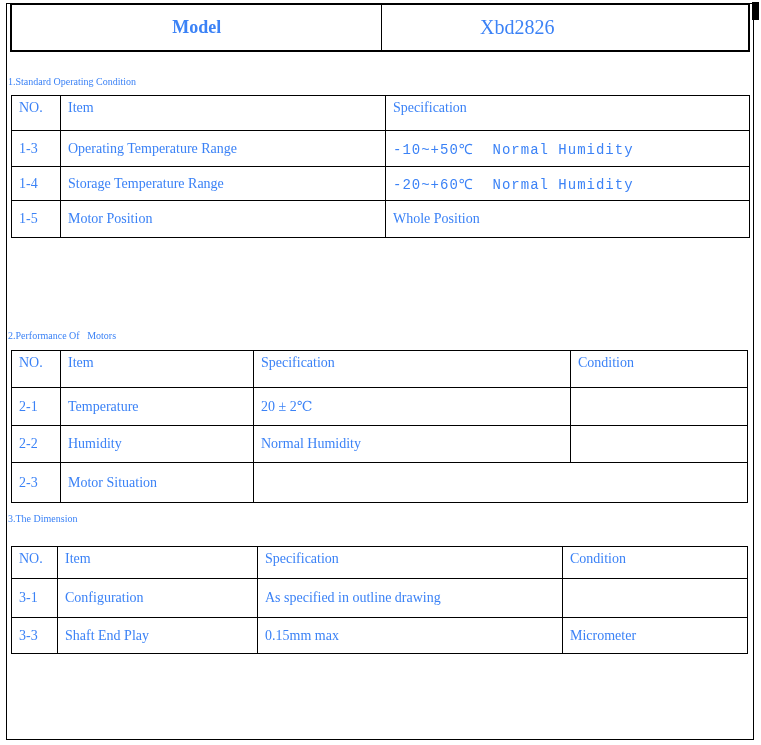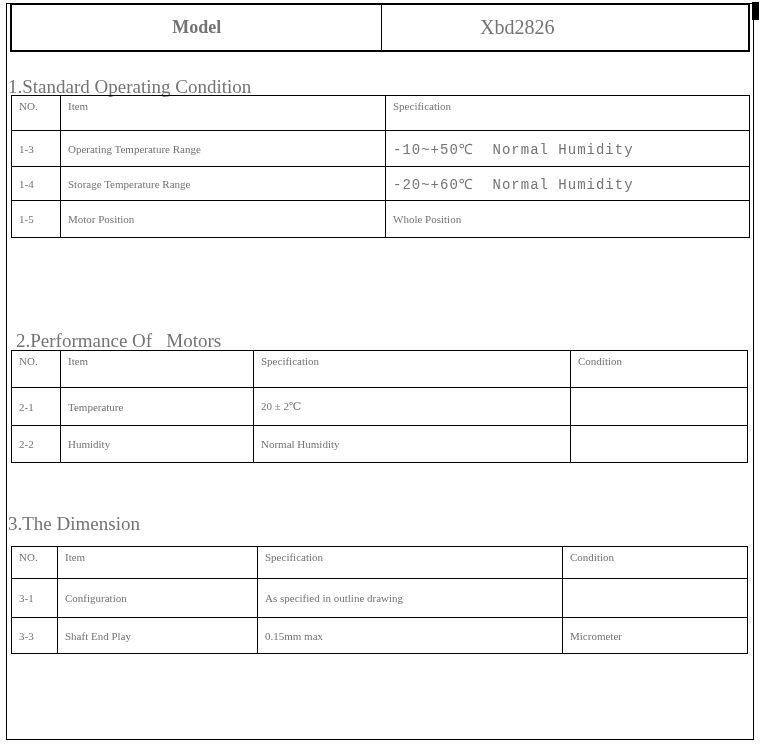--- a/index.html
+++ b/index.html
@@ -5,21 +5,21 @@
   html, body {
     margin: 0;
     padding: 0;
     background: #ffffff;
   }
   .page {
     position: relative;
     width: 761px;
     height: 745px;
     background: #ffffff;
-    color: #737373;
+    color: #3b82f6;
     font-family: "Liberation Serif", "DejaVu Serif", serif;
     overflow: hidden;
   }
   .page-border {
     position: absolute;
     left: 6px;
     top: 3px;
     width: 748px;
     height: 737px;
     box-sizing: border-box;
@@ -34,45 +34,45 @@
     background: #000;
   }
   table {
     position: absolute;
     border-collapse: collapse;
     table-layout: fixed;
   }
   td {
     border: 1px solid #000;
     padding: 2px 6px 2px 7px;
-    font-size: 11px;
+    font-size: 14px;
     vertical-align: middle;
     white-space: pre-wrap;
     overflow: hidden;
   }
   
   .model-table {
     left: 10px;
     top: 3px;
     width: 740px;
     height: 47px;
     border: 2px solid #000;
   }
   .model-table td { text-align: center; }
   .model-label-cell { font-weight: bold; font-size: 18px; }
   .model-value-cell { font-size: 20px; padding-right: 102px; }
   
   .section-title {
     position: absolute;
     left: 8px;
-    font-size: 19px;
+    font-size: 10px;
     white-space: pre;
   }
   .s1 { top: 76px; }
-  .s2 { top: 330px; margin-left: 8px; }
+  .s2 { top: 330px; }
   .s3 { top: 513px; }
   
   .spec-table td.head-cell {
     vertical-align: top;
     padding-top: 4px;
   }
   .t1 { left: 11px; top: 95px;  width: 739px; }
   .t2 { left: 11px; top: 350px; width: 737px; }
   .t3 { left: 11px; top: 546px; width: 737px; }
   .mono {
@@ -153,20 +153,25 @@
       <td>Temperature</td>
       <td>20 ± 2℃</td>
       <td></td>
     </tr>
     <tr style="height:37px">
       <td>2-2</td>
       <td>Humidity</td>
       <td>Normal Humidity</td>
       <td></td>
     </tr>
+    <tr style="height:40px">
+      <td>2-3</td>
+      <td>Motor Situation</td>
+      <td colspan="2"></td>
+    </tr>
   </tbody>
     </table>
 
   <div class="section-title s3">3.The Dimension</div>
   <table class="spec-table t3">
     <colgroup>
         <col style="width:46px">
         <col style="width:200px">
         <col style="width:305px">
         <col>

